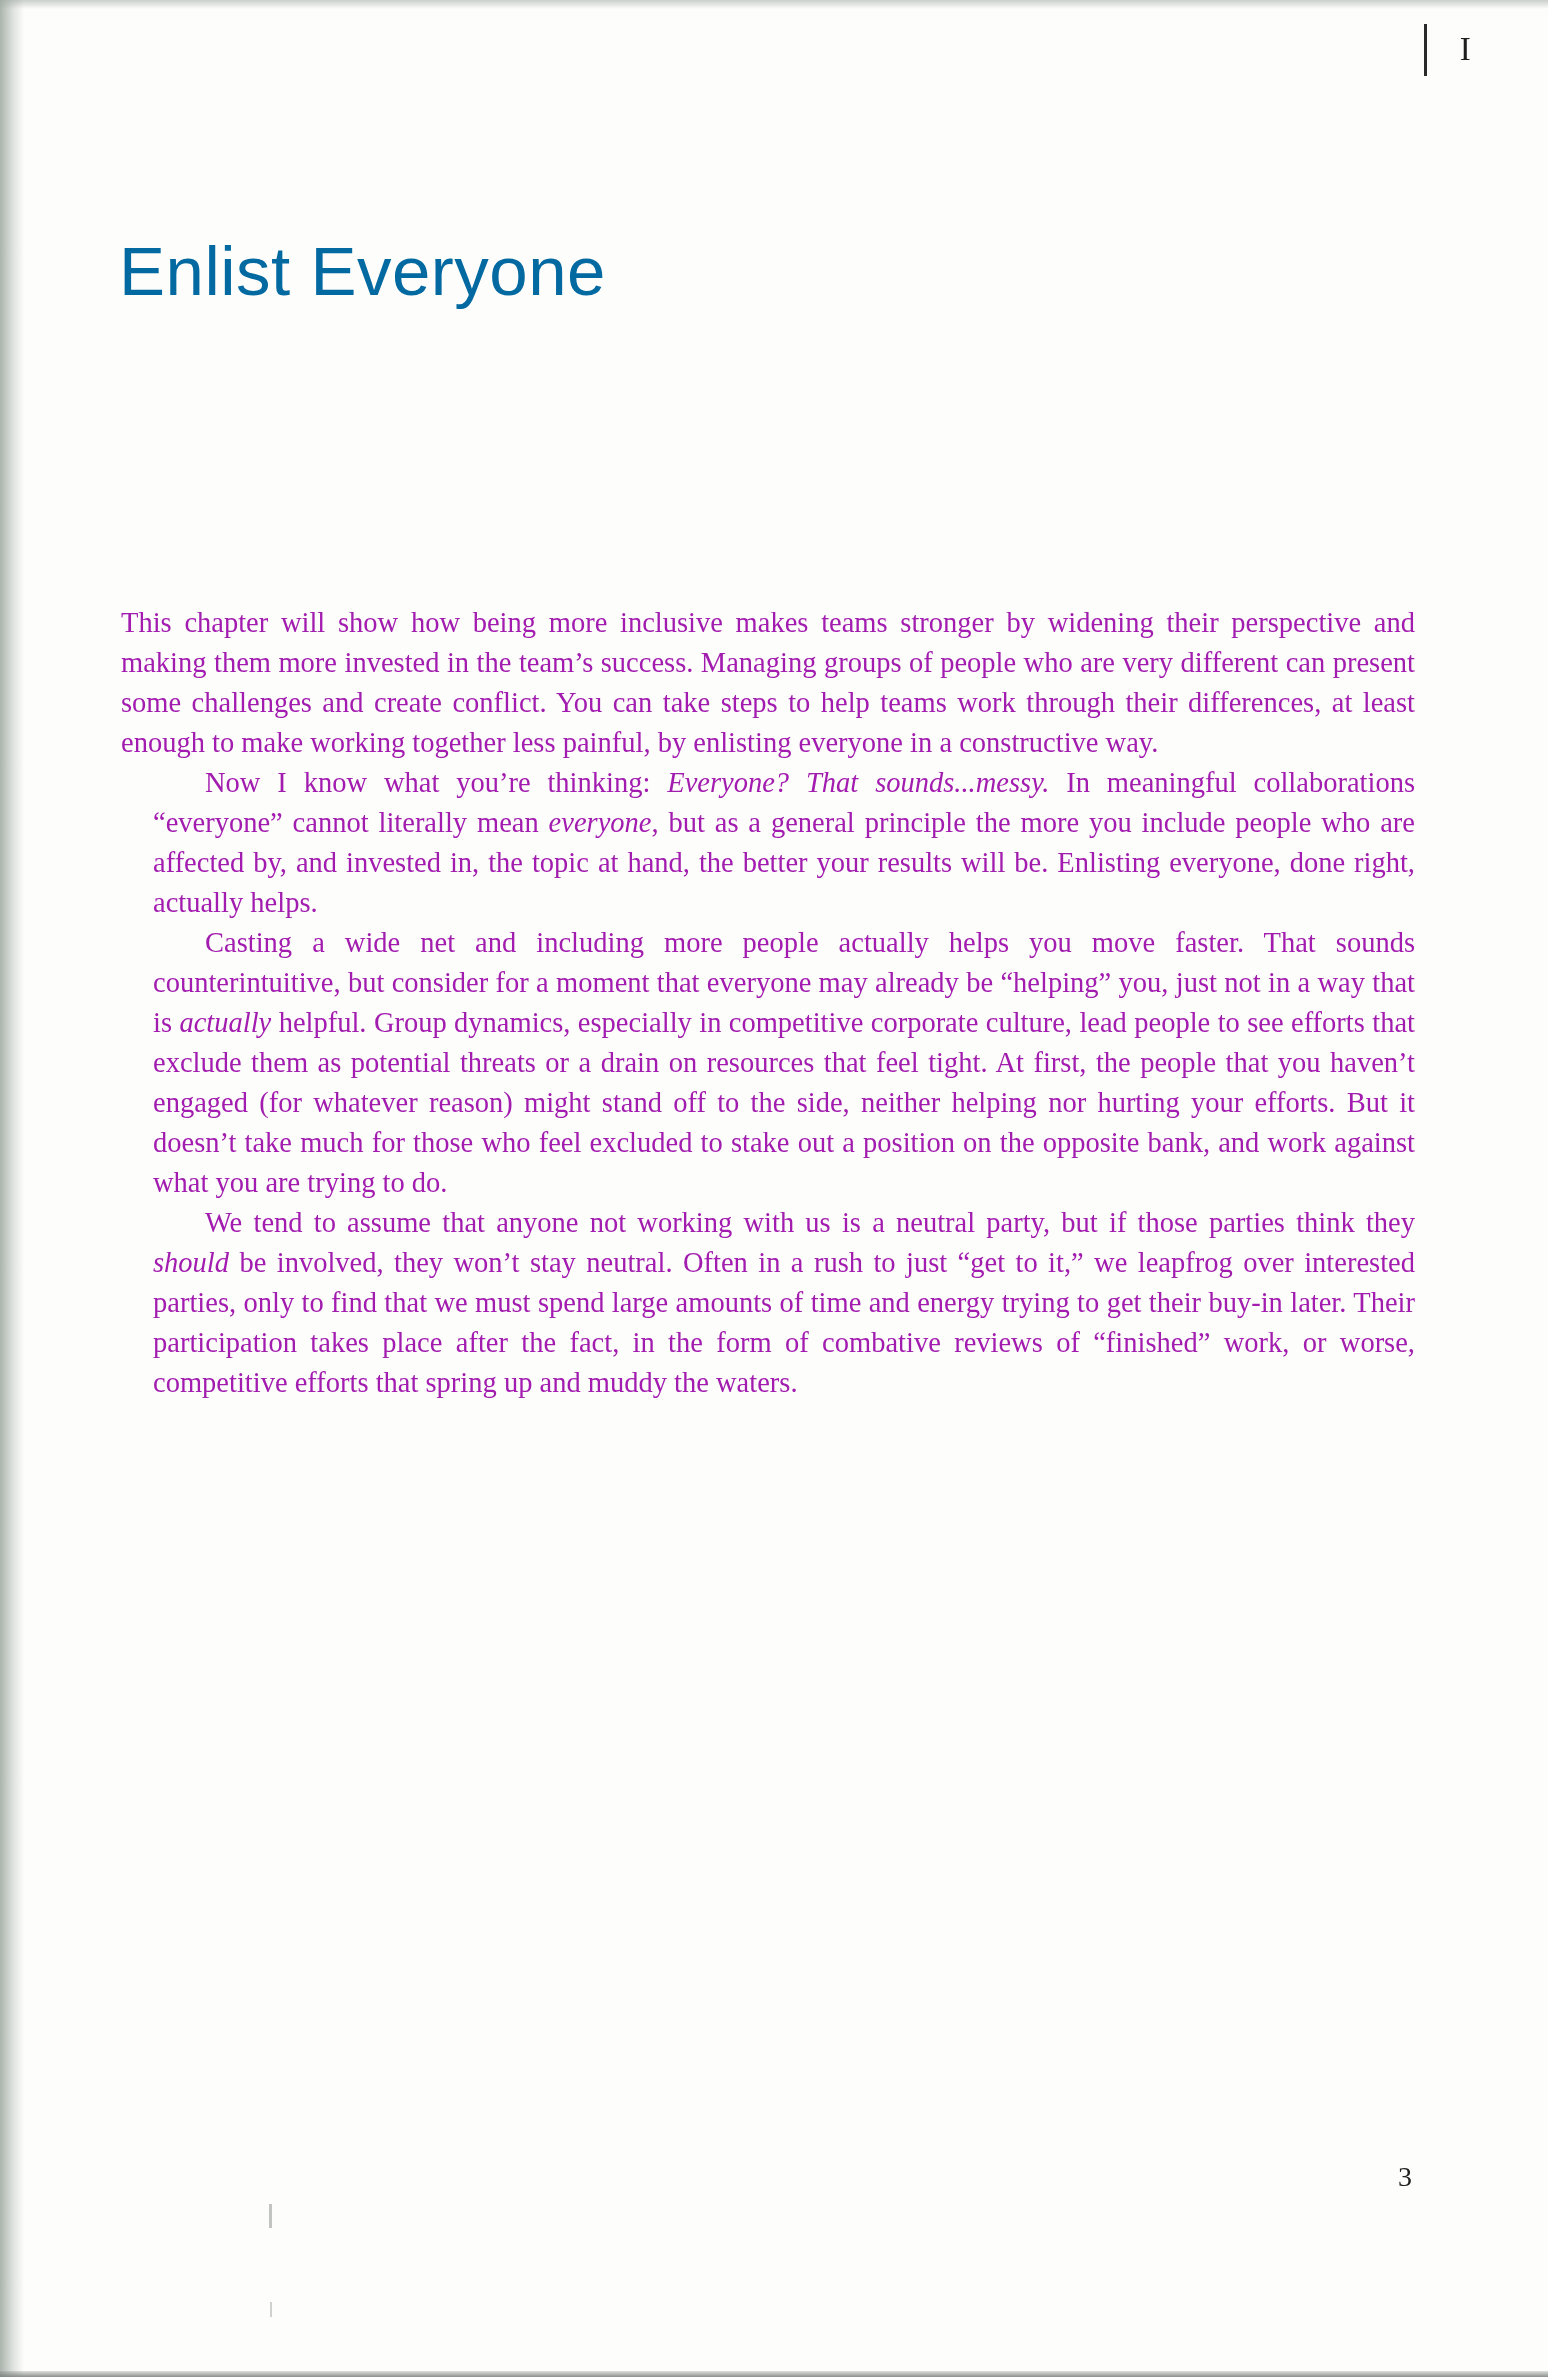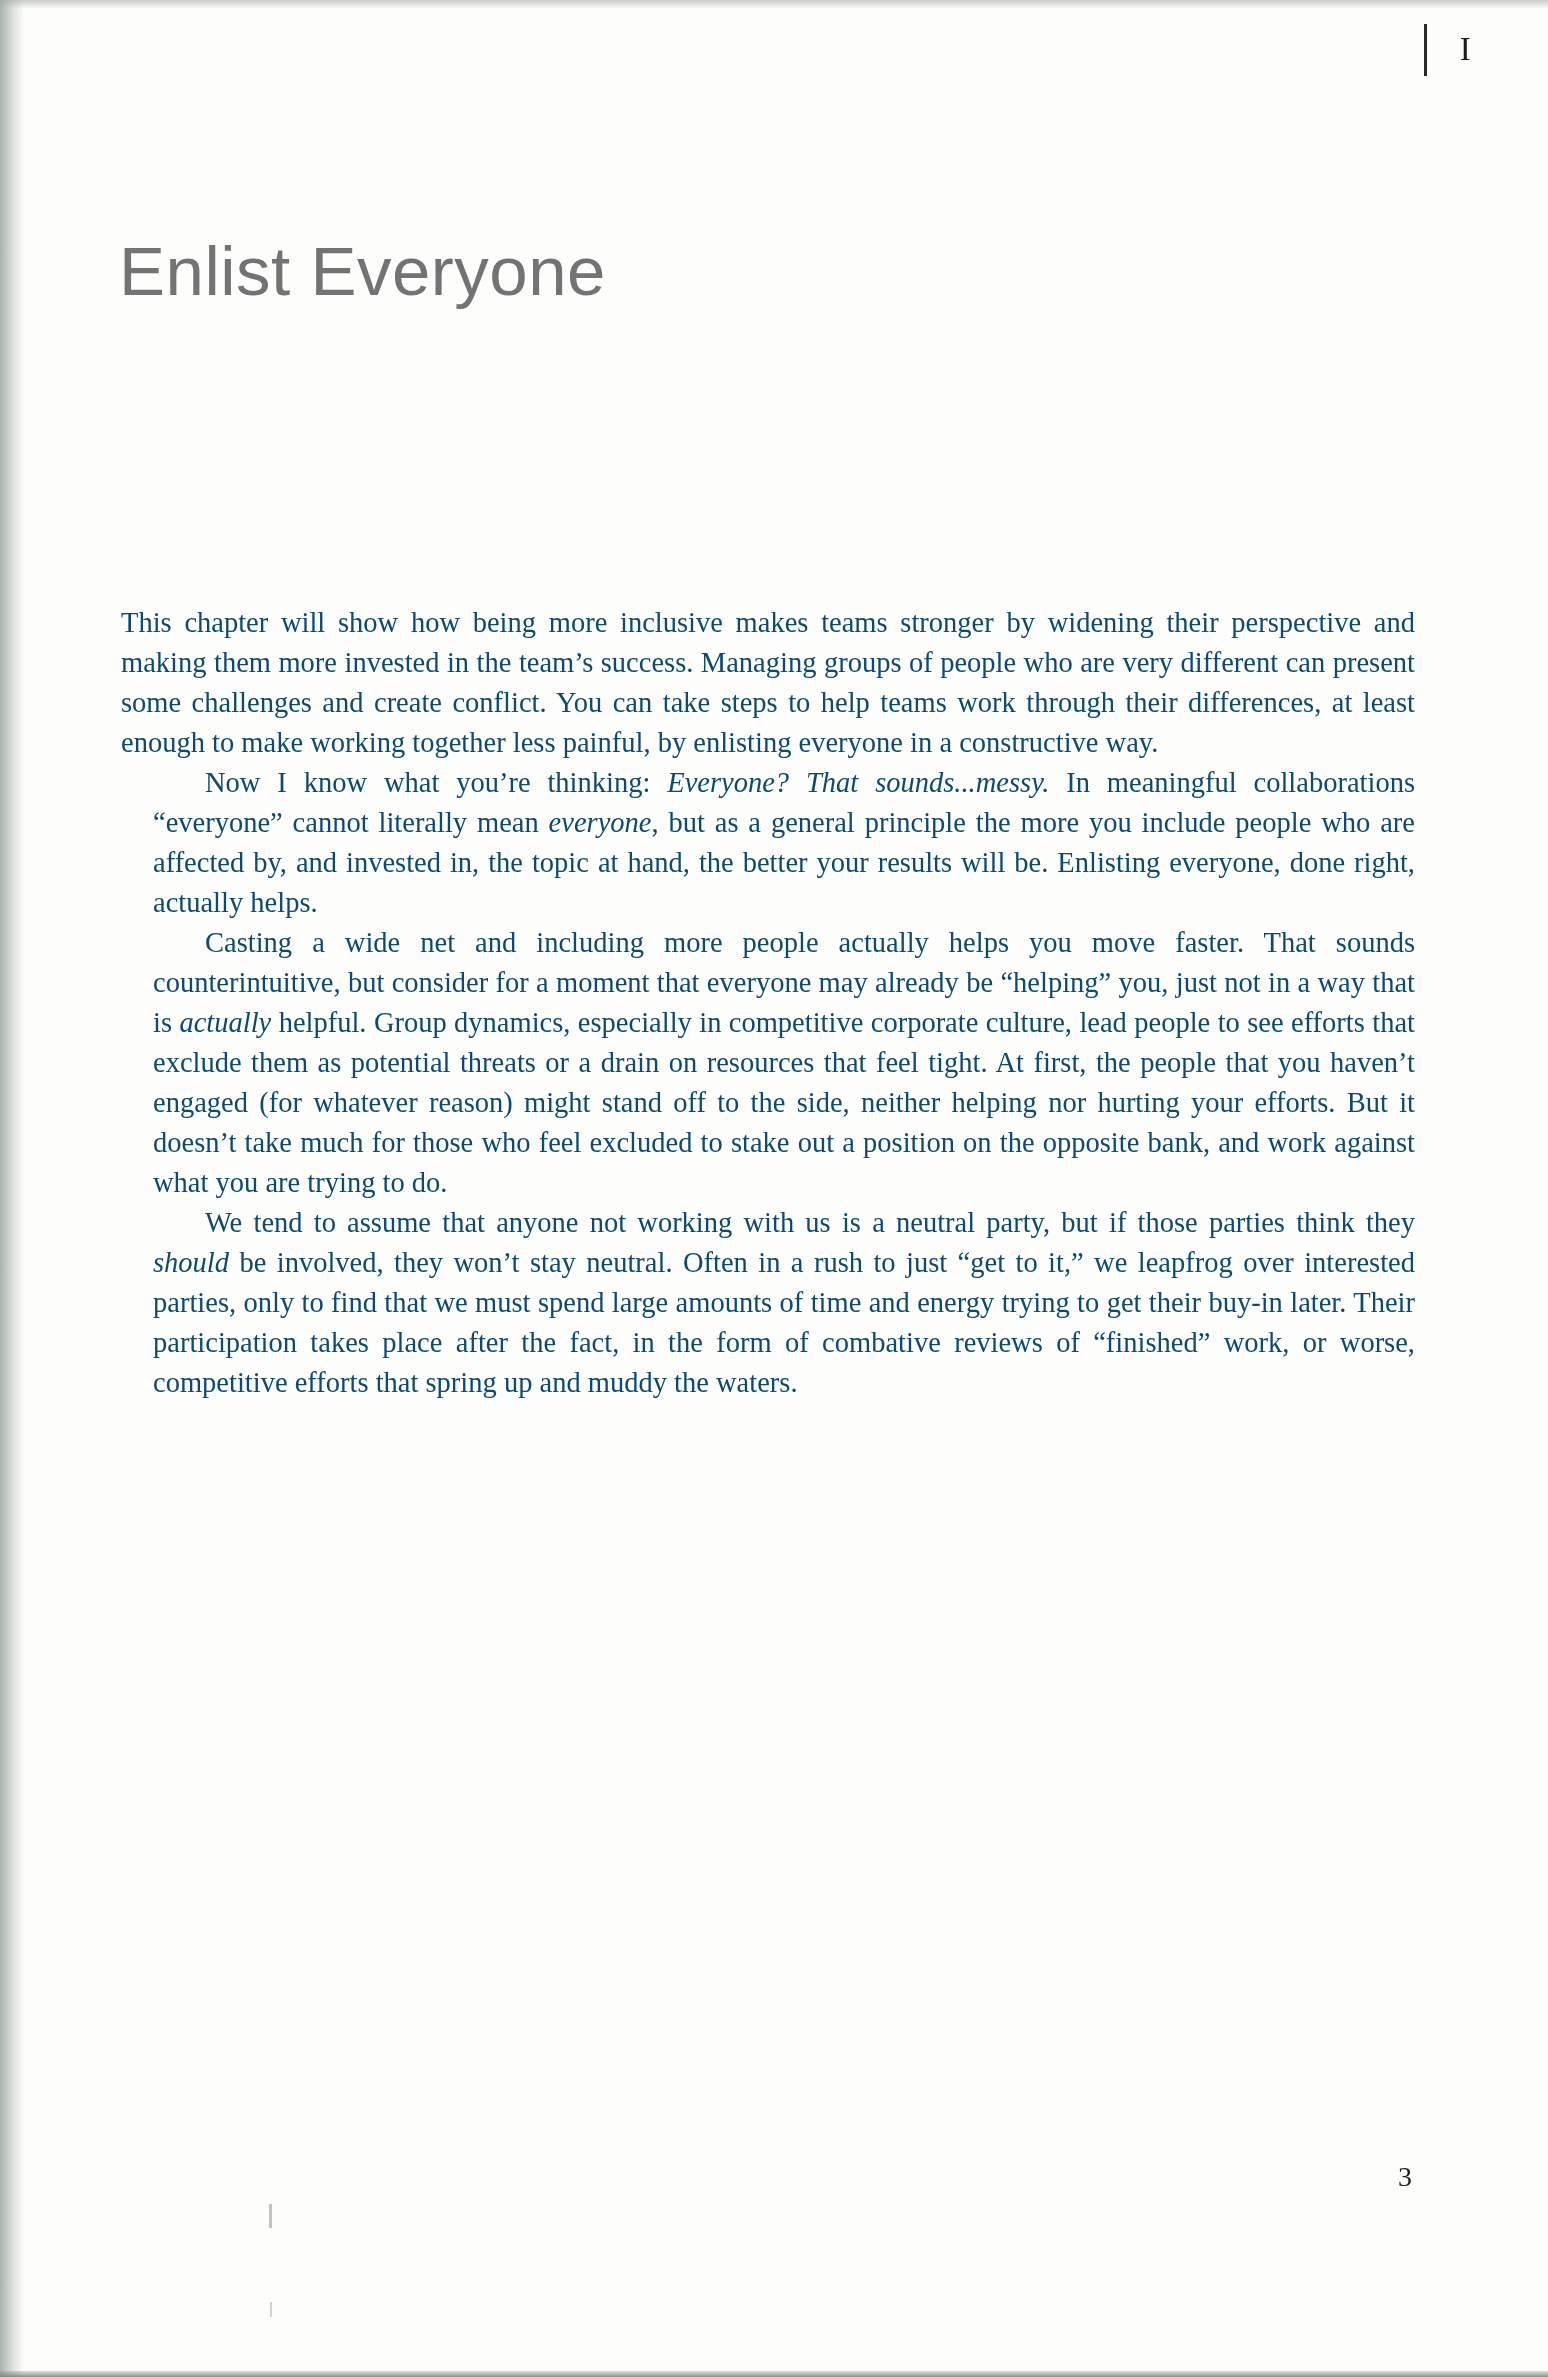--- a/index.html
+++ b/index.html
@@ -120,23 +120,23 @@
   <div class="scan-edge-top"></div>
   <div class="scan-edge-bottom"></div>
   <div class="scan-tick-1"></div>
   <div class="scan-tick-2"></div>
 
   <div class="chapter-num-block">
     <div class="chapter-num-rule"></div>
     <div class="chapter-num">I</div>
   </div>
 
-  <h1 class="chapter-title" style="color: #737373;">Enlist Everyone</h1>
+  <h1 class="chapter-title" style="color: #0369a1;">Enlist Everyone</h1>
 
-  <div class="body-text" style="color: #0c4a6e; font-family: Liberation Serif, serif;">
+  <div class="body-text" style="color: #a21caf; font-family: Liberation Serif, serif;">
       <p class=""><span>This chapter will show how being more inclusive makes teams stronger by widening their perspective and making them more invested in the team’s success. Managing groups of people who are very different can present some challenges and create conflict. You can take steps to help teams work through their differences, at least enough to make working together less painful, by enlisting everyone in a constructive way.</span></p>
       <p class="indent"><span>Now I know what you’re thinking: </span><i>Everyone? That sounds...messy.</i><span> In meaningful collaborations “everyone” cannot literally mean </span><i>everyone</i><span>, but as a general principle the more you include people who are affected by, and invested in, the topic at hand, the better your results will be. Enlisting everyone, done right, actually helps.</span></p>
       <p class="indent"><span>Casting a wide net and including more people actually helps you move faster. That sounds counterintuitive, but consider for a moment that everyone may already be “helping” you, just not in a way that is </span><i>actually</i><span> helpful. Group dynamics, especially in competitive corporate culture, lead people to see efforts that exclude them as potential threats or a drain on resources that feel tight. At first, the people that you haven’t engaged (for whatever reason) might stand off to the side, neither helping nor hurting your efforts. But it doesn’t take much for those who feel excluded to stake out a position on the opposite bank, and work against what you are trying to do.</span></p>
       <p class="indent"><span>We tend to assume that anyone not working with us is a neutral party, but if those parties think they </span><i>should</i><span> be involved, they won’t stay neutral. Often in a rush to just “get to it,” we leapfrog over interested parties, only to find that we must spend large amounts of time and energy trying to get their buy-in later. Their participation takes place after the fact, in the form of combative reviews of “finished” work, or worse, competitive efforts that spring up and muddy the waters.</span></p>
     </div>
 
   <div class="page-number">3</div>
 
 </div>
 

